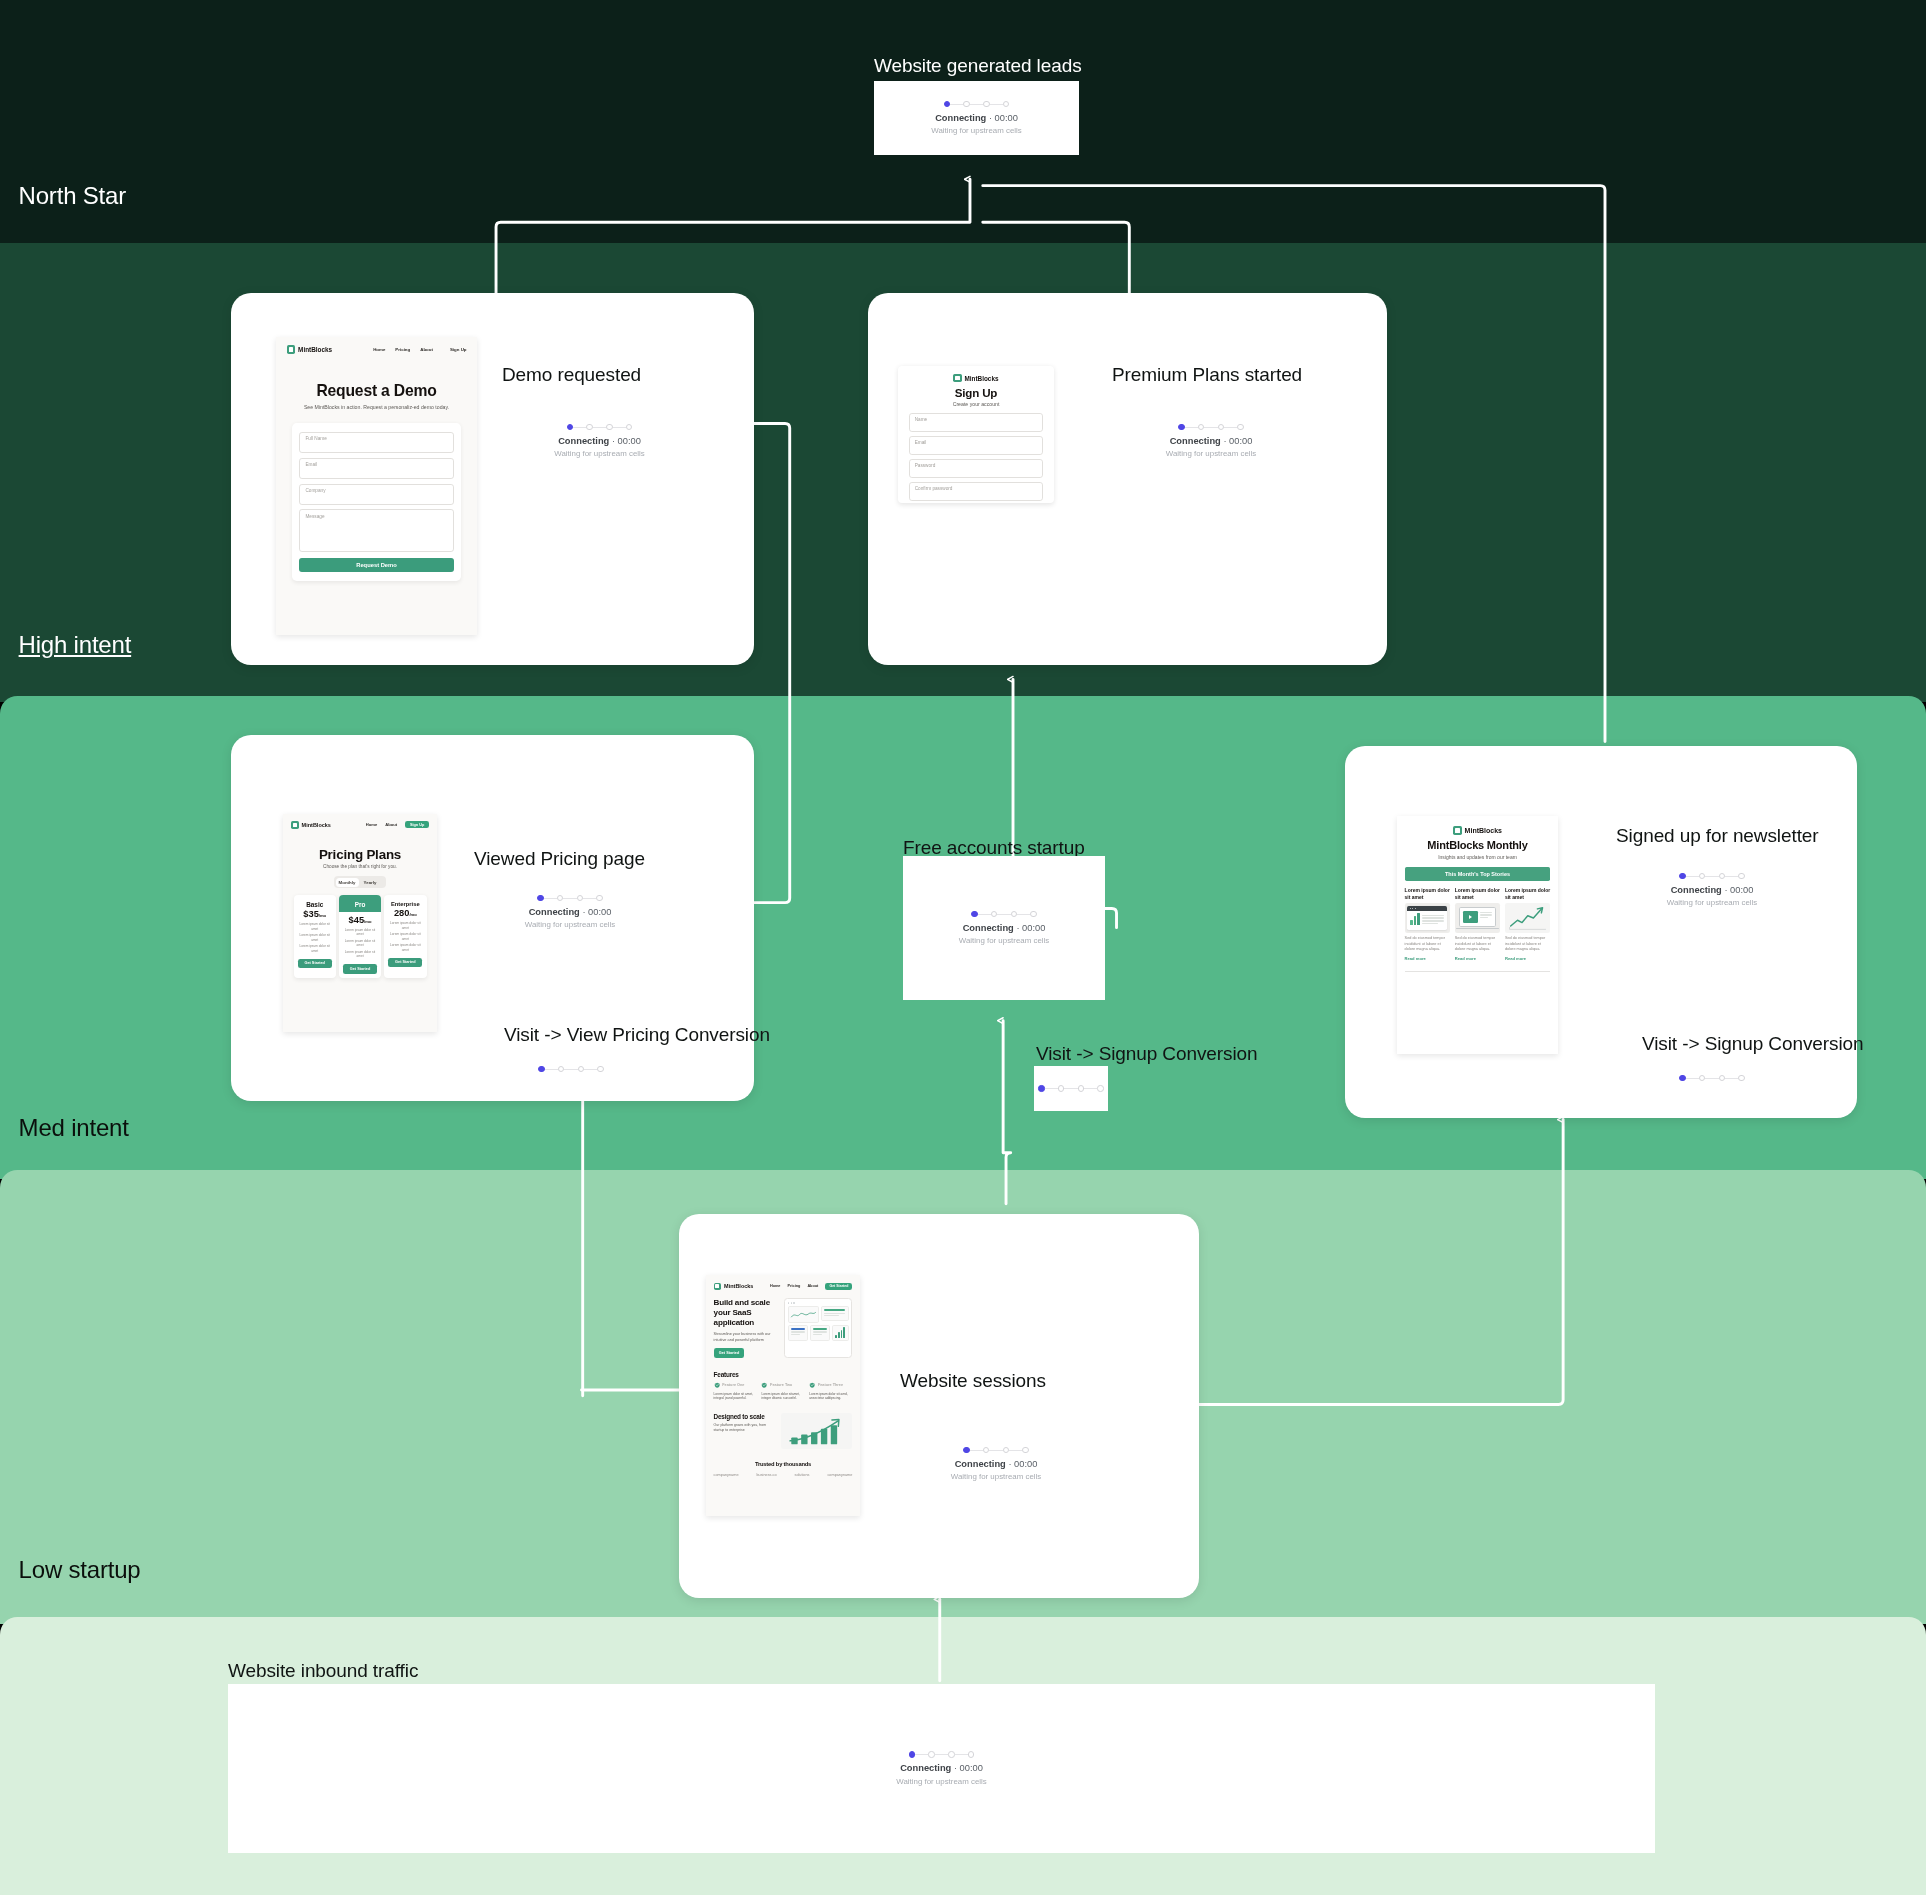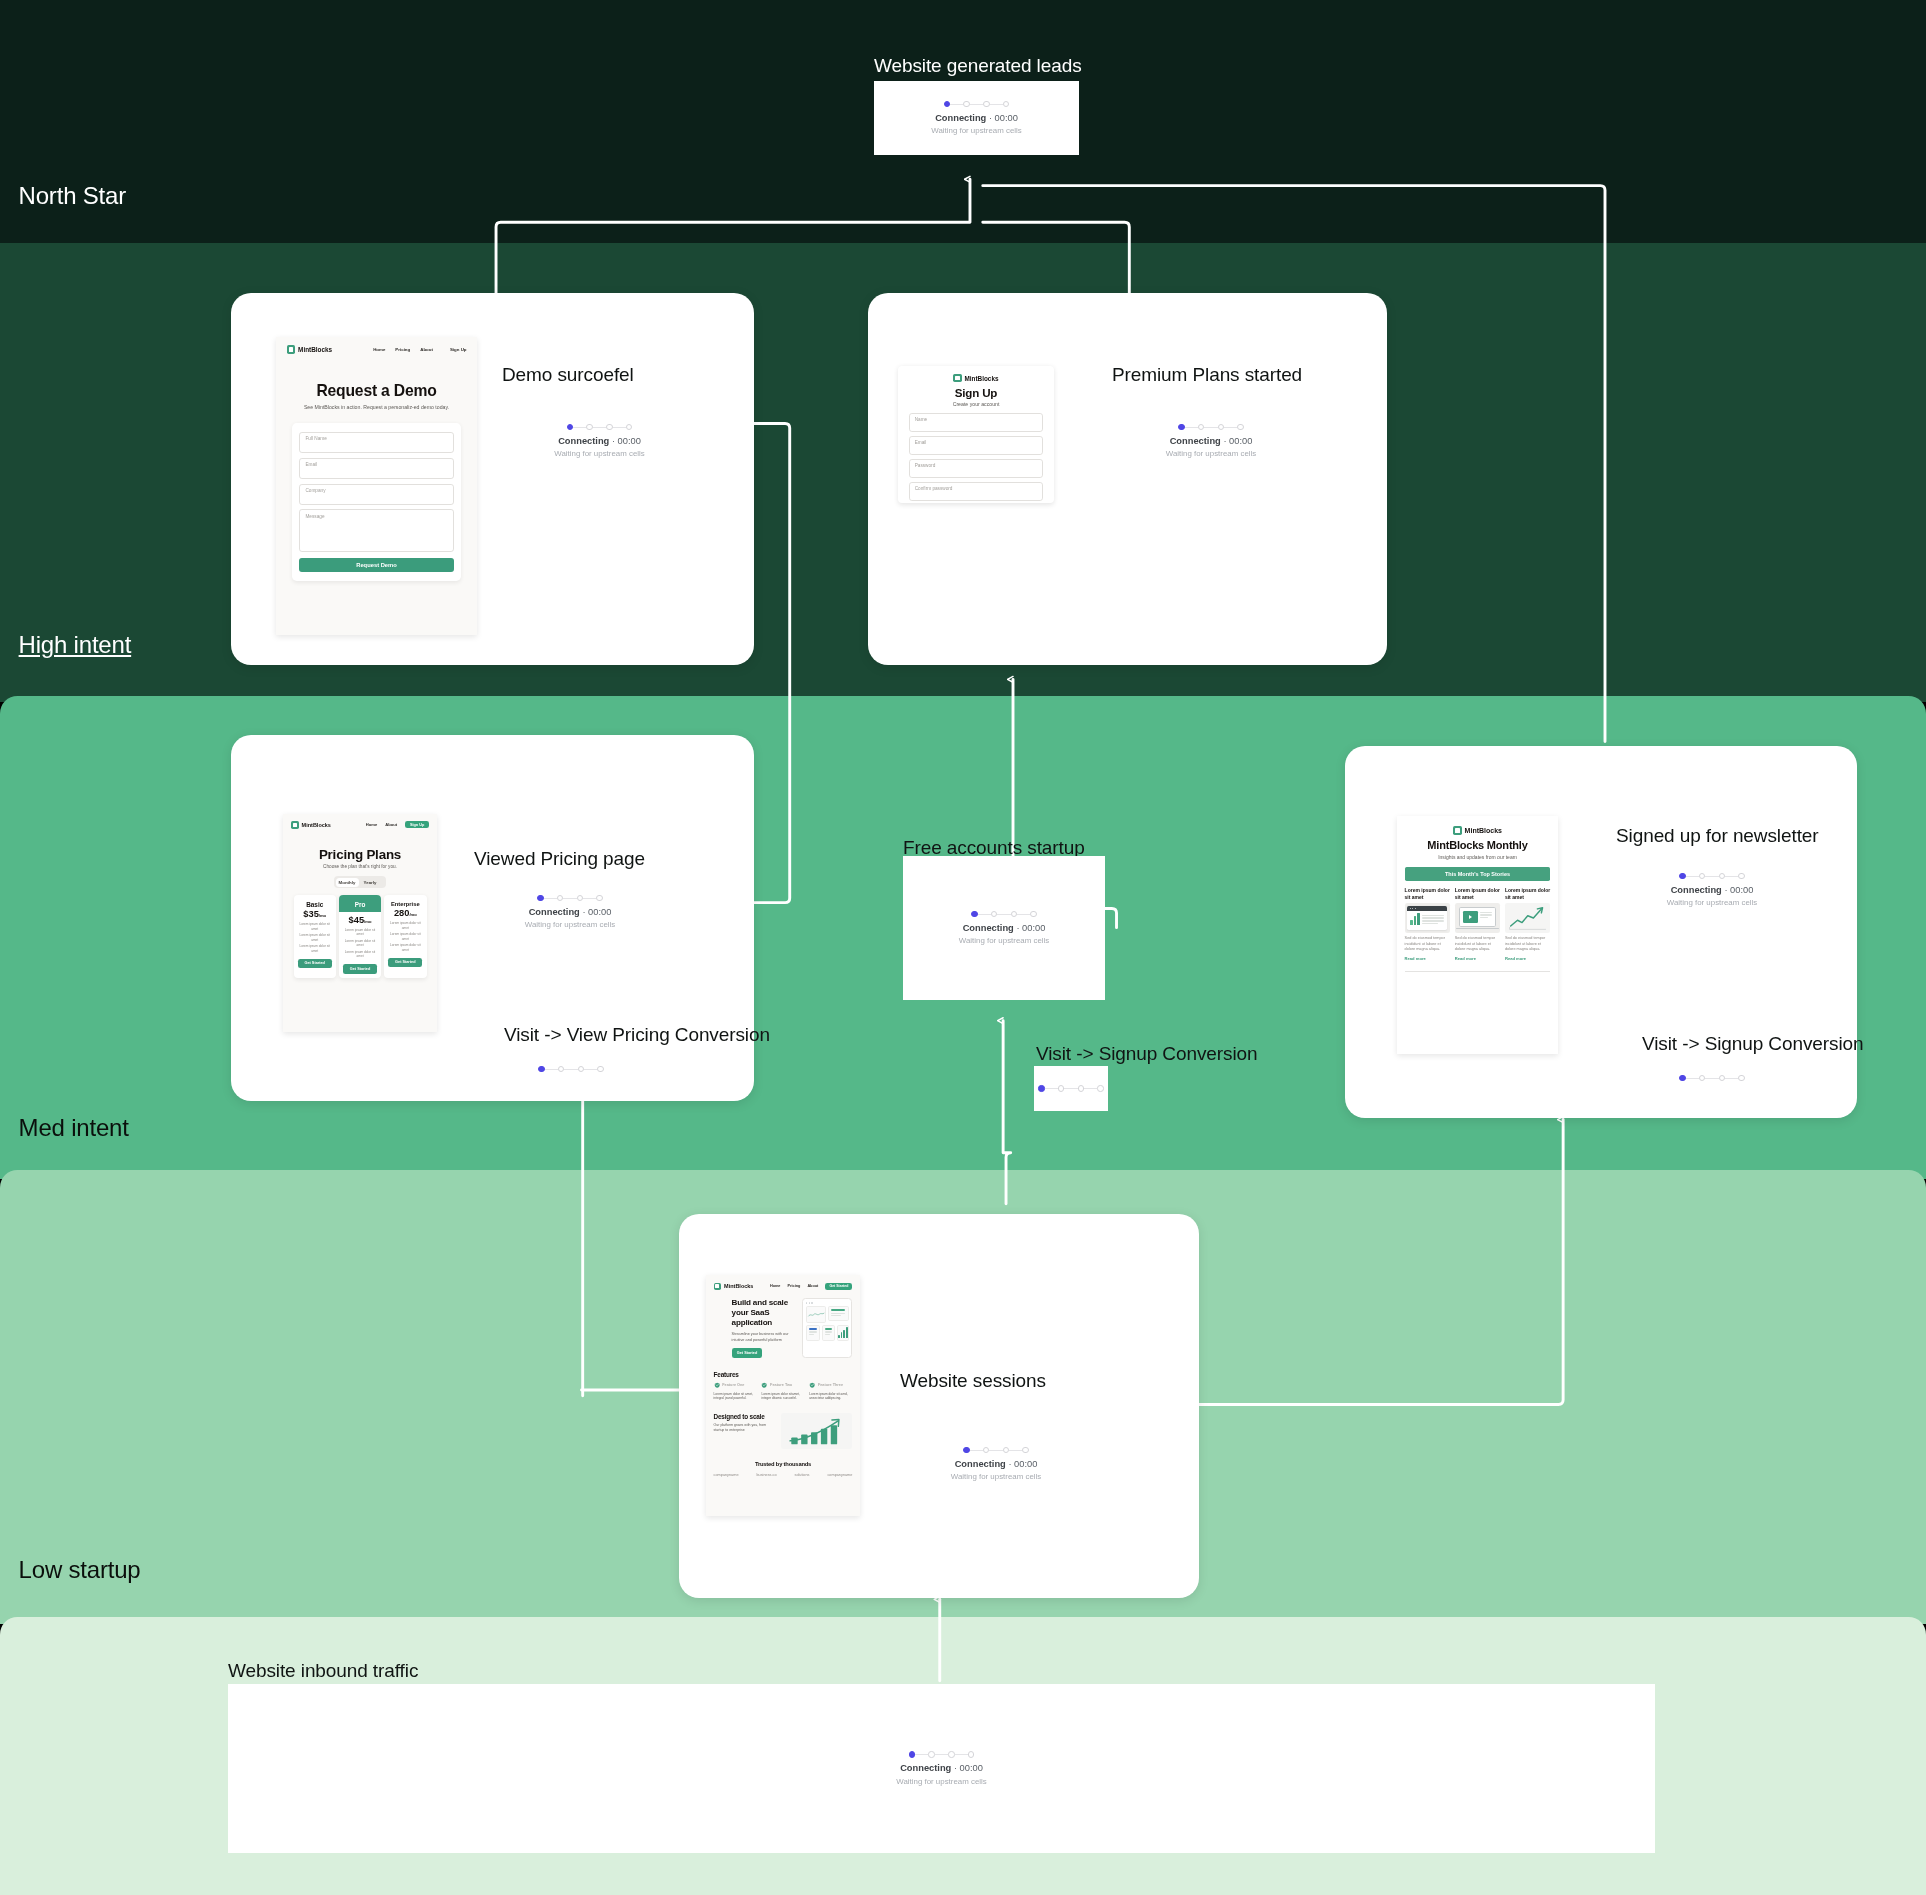--- a/index.html
+++ b/index.html
@@ -131,21 +131,21 @@
           <s></s>
           <i></i>
         </div>
       <div class="conn-main"><b>Connecting</b><span> · </span><span>00:00</span></div>
       <div class="conn-sub">Waiting for upstream cells</div>
     </div>
   </div>
   <div class="cell-title on-dark" style="left:874px;top:55px;">Website generated leads</div>
 
   <div class="cell" style="left:231px;top:293px;width:523px;height:372px;">
-    <div class="cell-title" style="left:271px;top:71px;">Demo surcoefel</div>
+    <div class="cell-title" style="left:271px;top:71px;">Demo requested</div>
     <div class="conn" style="left:271px;top:131px;width:195px;">
       <div class="dots">
           <i class="on"></i>
           <s></s>
           <i></i>
           <s></s>
           <i></i>
           <s></s>
           <i></i>
         </div>
@@ -453,21 +453,21 @@
         </div>
         <div class="mk-links" style="gap:7px;font-size:3.8px;">
           <a>Home</a>
           <a>Pricing</a>
           <a>About</a>
           <div class="mk-pill" style="font-size:3.5px;padding:1.7px 4.1px;">Get Started</div>
         </div>
       </div>
 
       <div style="display:flex;gap:5.2px;padding:8.1px 7.6px 0 7.6px;">
-        <div style="width:47%;margin-left:18px;">
+        <div style="width:47%;">
           <div class="mk-h1" style="font-size:8.1px;line-height:10px;">Build and scale your SaaS application</div>
           <div class="mk-sub" style="font-size:3.8px;line-height:5.2px;margin-top:4.1px;">Streamline your business with our intuitive and powerful platform</div>
           <div class="mk-pill" style="display:inline-block;font-size:3.8px;padding:2.9px 5.2px;margin-top:5.2px;">Get Started</div>
         </div>
         <div style="flex:1;background:#fff;border:0.6px solid #e6e4e1;border-radius:3.5px;padding:2.9px;box-sizing:border-box;">
           <div style="display:flex;gap:1.2px;margin-bottom:2.3px;">
               <span style="width:1.5px;height:1.5px;border-radius:50%;background:#d3d7d9;"></span>
               <span style="width:1.5px;height:1.5px;border-radius:50%;background:#d3d7d9;"></span>
               <span style="width:1.5px;height:1.5px;border-radius:50%;background:#d3d7d9;"></span>
             </div>

